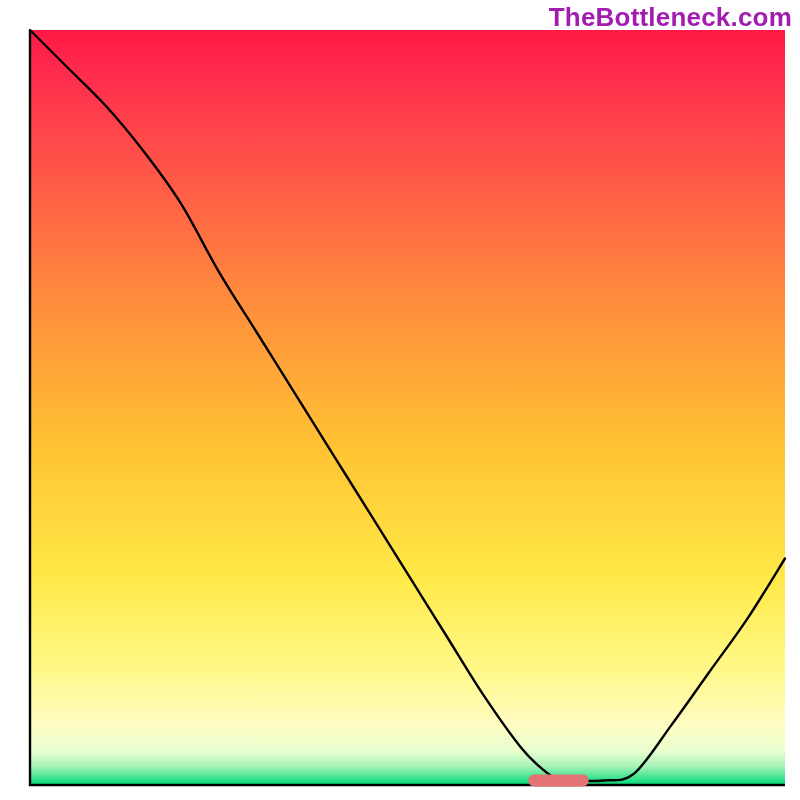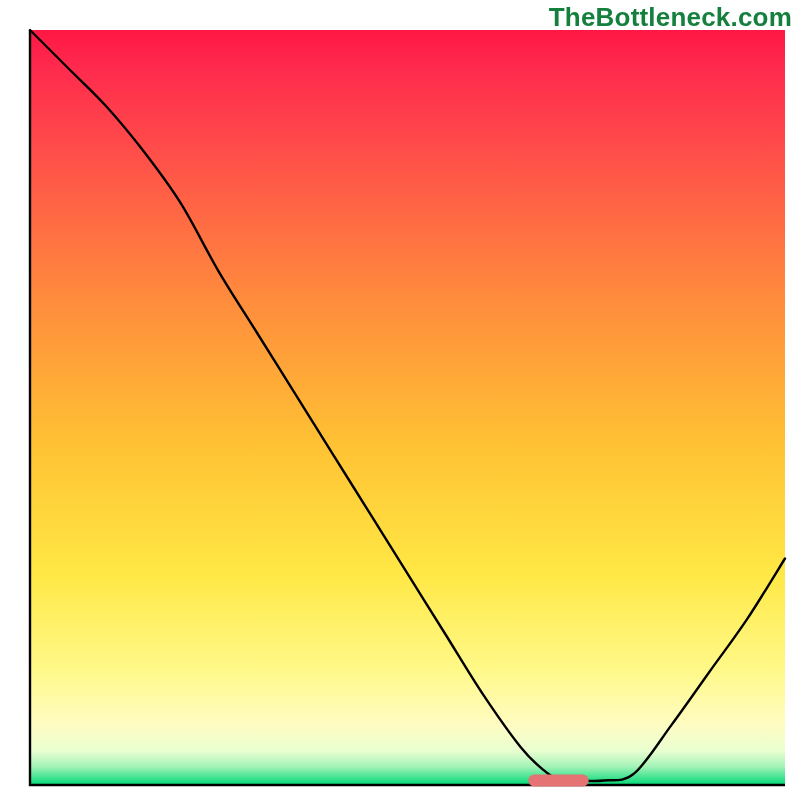--- a/index.html
+++ b/index.html
@@ -15,21 +15,21 @@
     position: relative;
     width: 800px;
     height: 800px;
   }
   .watermark {
     position: absolute;
     top: 2px;
     right: 8px;
     font-size: 26px;
     font-weight: bold;
-    color: #15803d;
+    color: #a21caf;
     letter-spacing: 0.2px;
     z-index: 5;
   }
   svg.chart {
     display: block;
     position: absolute;
     top: 0;
     left: 0;
   }
 </style>

